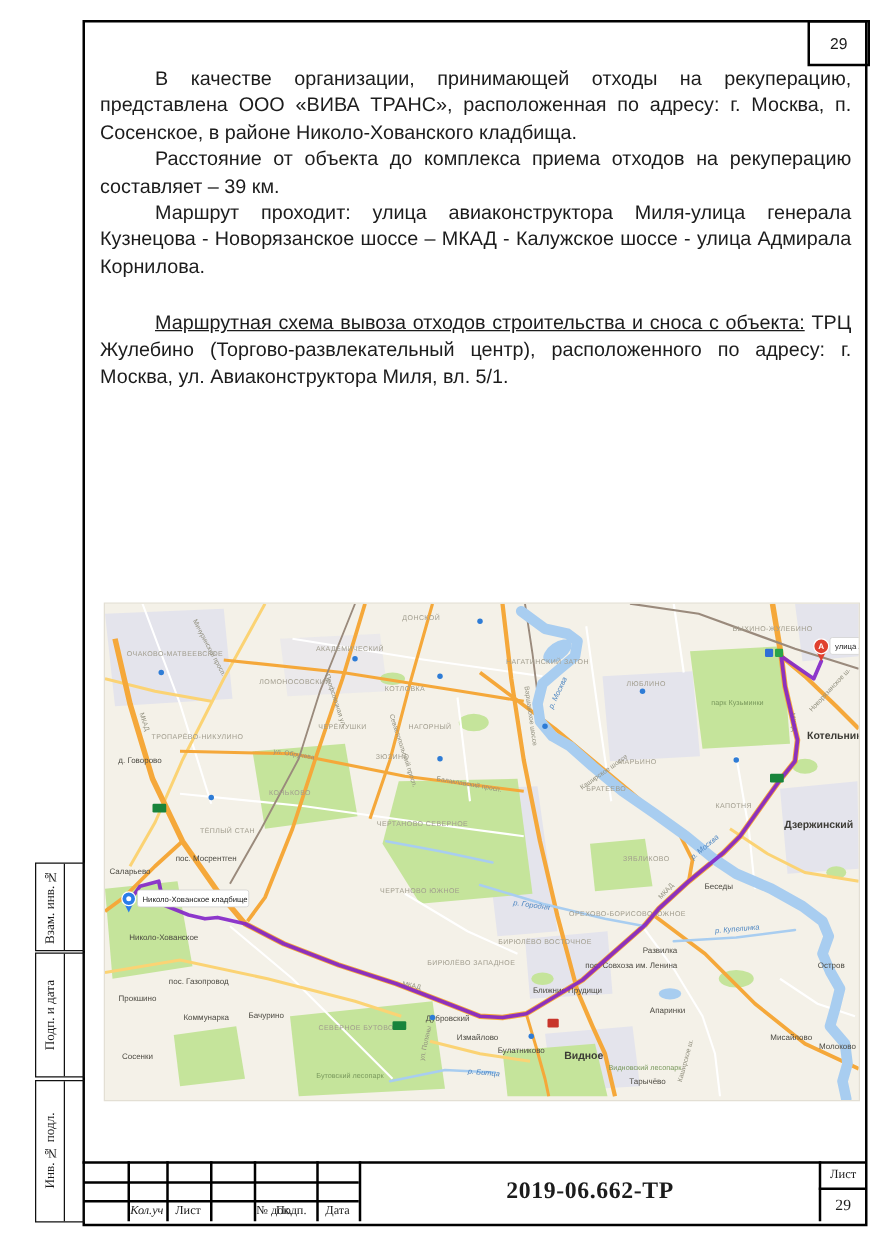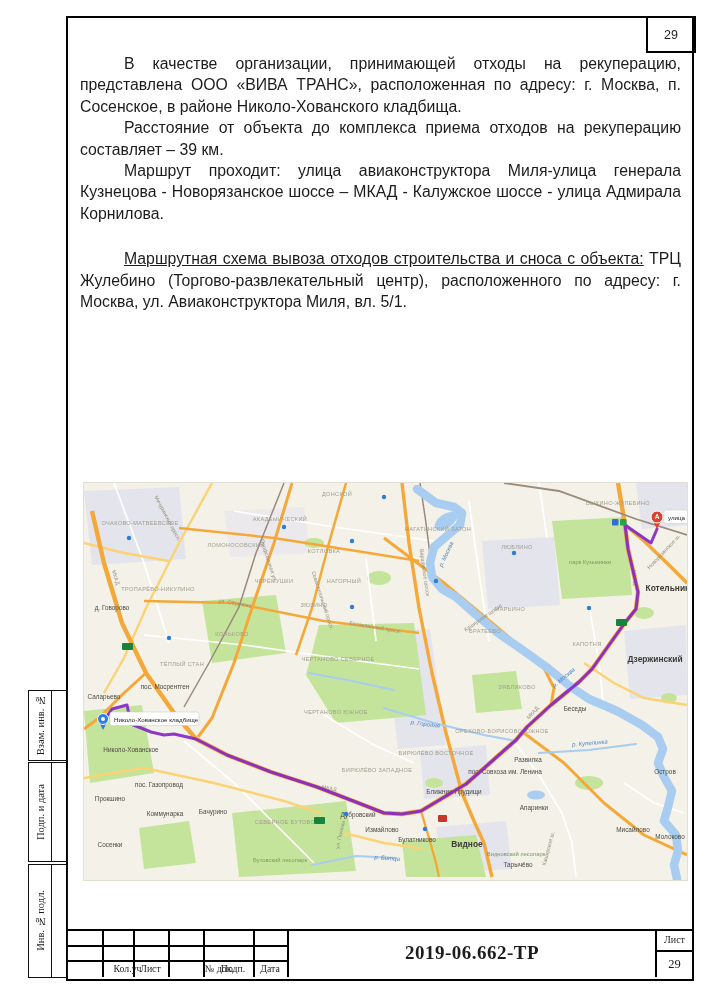--- a/index.html
+++ b/index.html
@@ -281,21 +281,21 @@
     <div class="tb-line" style="left:168px;top:929px;width:1.5px;height:48px;"></div>
     <div class="tb-line" style="left:203px;top:929px;width:1.5px;height:48px;"></div>
     <div class="tb-line" style="left:253px;top:929px;width:1.5px;height:48px;"></div>
     <div class="tb-line" style="left:287px;top:929px;width:2px;height:48px;"></div>
     <div class="tb-line" style="left:655px;top:929px;width:2px;height:48px;"></div>
     <div class="tb-line" style="left:67px;top:945px;width:220px;height:1.5px;"></div>
     <div class="tb-line" style="left:67px;top:960px;width:220px;height:1.5px;"></div>
     <div class="tb-line" style="left:655px;top:950px;width:37px;height:1.5px;"></div>
 
     <div class="tb-text tb-small" style="left:67px;top:960px;width:35px;height:17px;margin-top:40px;">Изм.</div>
-    <div class="tb-text tb-small" style="left:112px;top:960px;width:31px;height:17px;">Кол.уч</div>
+    <div class="tb-text tb-small" style="left:102px;top:960px;width:31px;height:17px;font-style:italic;">Кол.уч</div>
     <div class="tb-text tb-small" style="left:133px;top:960px;width:35px;height:17px;">Лист</div>
     <div class="tb-text tb-small" style="left:168px;top:960px;width:35px;height:17px;padding-left:34px;">№ док.</div>
     <div class="tb-text tb-small" style="left:202px;top:960px;width:62px;height:17px;">Подп.</div>
     <div class="tb-text tb-small" style="left:253px;top:960px;width:34px;height:17px;">Дата</div>
     <div class="tb-text tb-doc" style="left:289px;top:929px;width:366px;height:48px;">2019-06.662-ТР</div>
     <div class="tb-text tb-sheet" style="left:657px;top:929px;width:35px;height:21px;">Лист</div>
     <div class="tb-text tb-sheetnum" style="left:657px;top:951px;width:35px;height:26px;">29</div>
   </div>
 
 </div>

